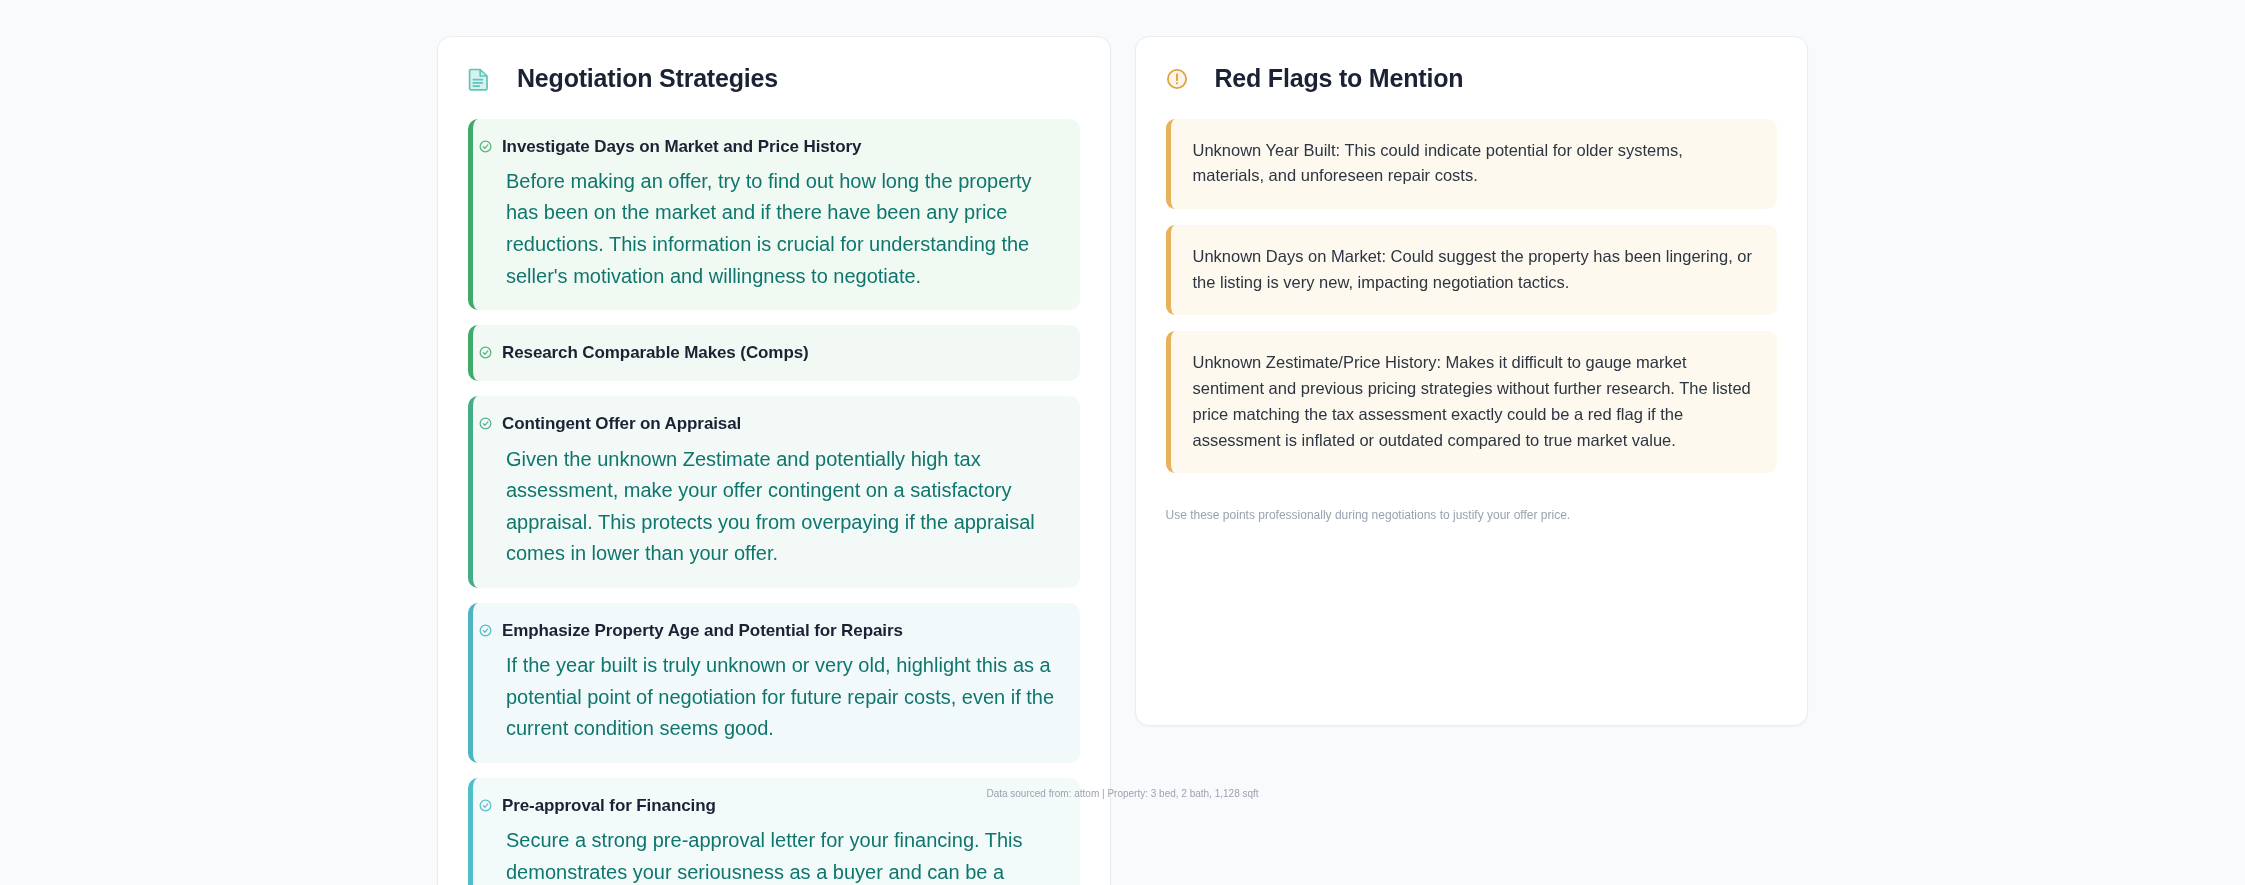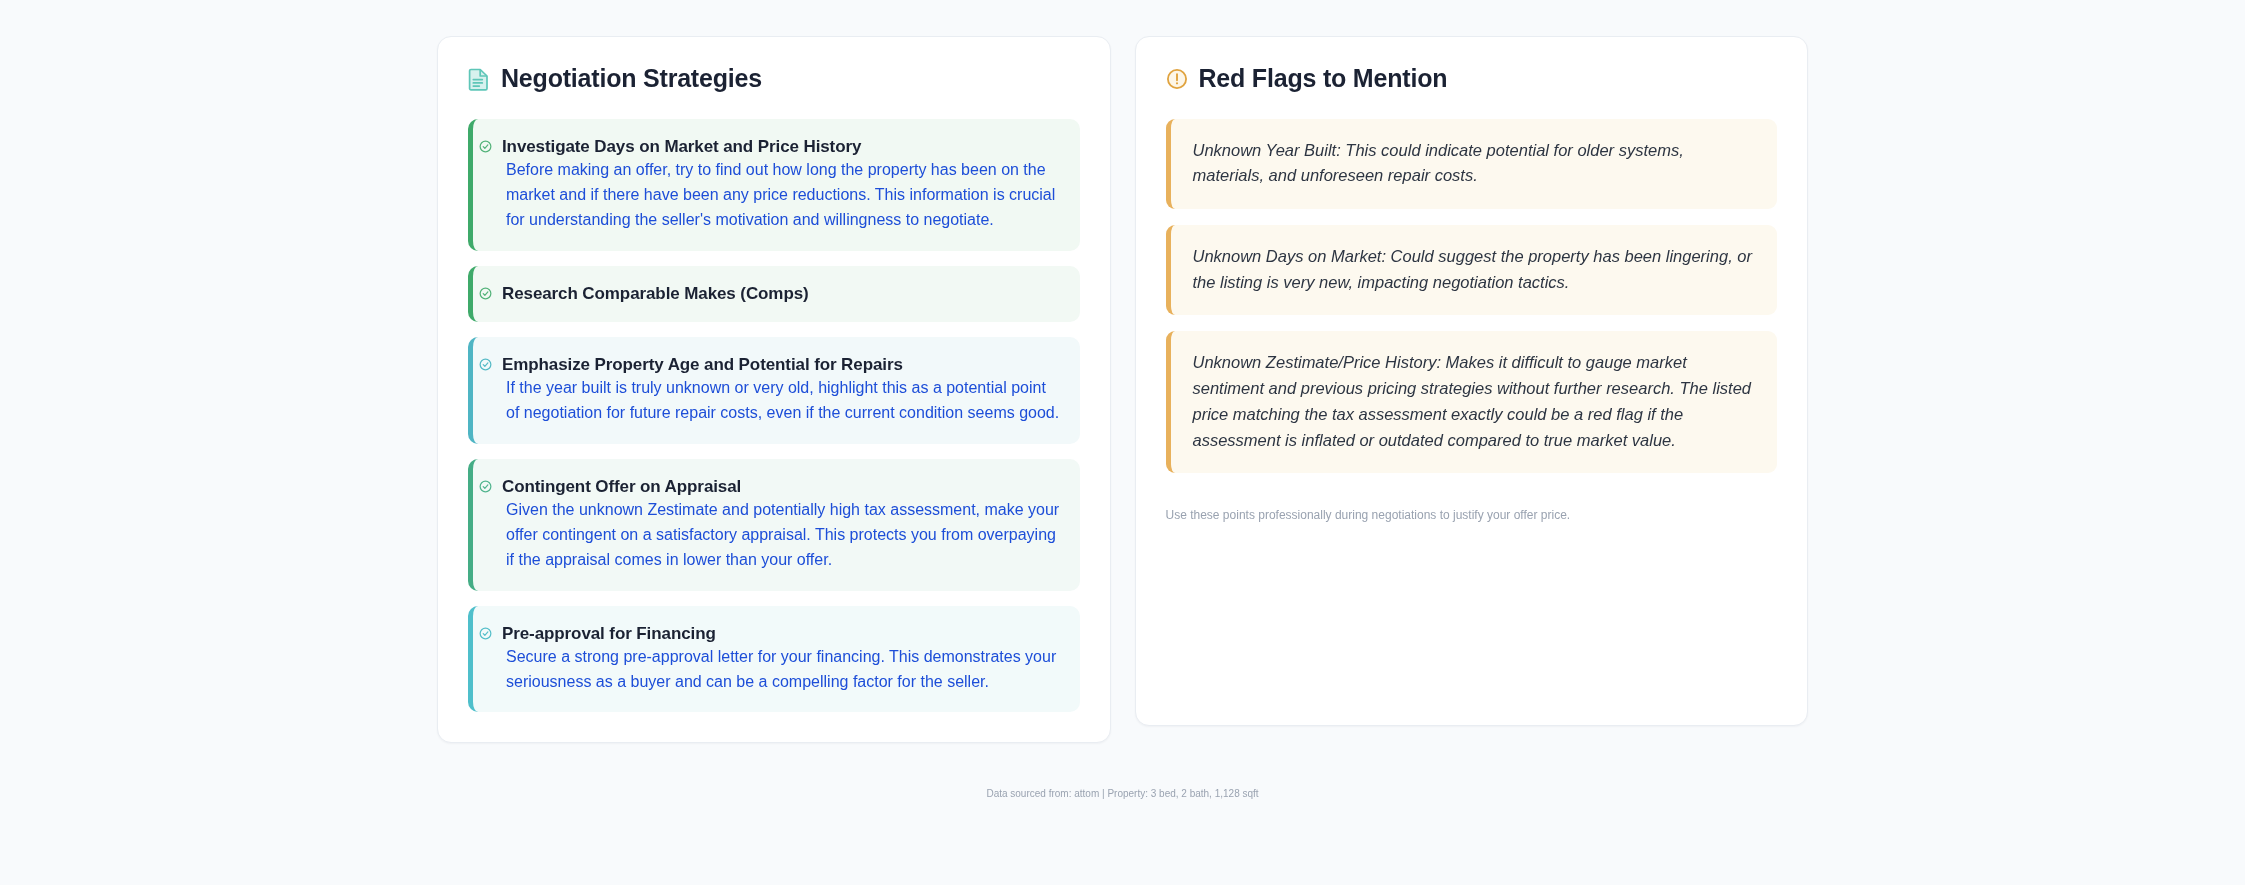--- a/index.html
+++ b/index.html
@@ -35,21 +35,21 @@
     padding: 28px 30px 30px 30px;
     flex: 1 1 0;
   }
 
   .panel-left  { min-height: 690px; }
   .panel-right { min-height: 690px; }
 
   .panel-header {
     display: flex;
     align-items: center;
-    gap: 11px;
+    gap: 27px;
     margin-bottom: 26px;
   }
 
   .panel-title {
     font-size: 25px;
     font-weight: 700;
     color: #1b2233;
     letter-spacing: -0.2px;
     line-height: 1.1;
   }
@@ -75,38 +75,38 @@
 
   .strategy-title {
     font-size: 17px;
     font-weight: 700;
     color: #1b2233;
     line-height: 1.25;
     letter-spacing: -0.1px;
   }
 
   .strategy-desc {
+    margin-top: 9px;
     margin-left: 27px;
-    font-size: 16px;
+    font-size: 20px;
     line-height: 1.58;
-    color: #1d4ed8;
+    color: #0f766e;
     max-width: 580px;
   }
 
   .check-icon { flex: 0 0 auto; margin-top: 3px; }
 
   
   .flag-list { display: flex; flex-direction: column; gap: 16px; }
 
   .flag-card {
     background: #fdf9ef;
     border-left: 5px solid #e8b15c;
     border-radius: 9px;
     padding: 19px 24px 20px 22px;
-    font-style: italic;
   }
 
   .flag-text {
     font-size: 16.5px;
     line-height: 1.56;
     color: #2d3542;
     max-width: 600px;
   }
 
   .flag-note {
@@ -165,44 +165,44 @@
             <span class="check-icon">
               <svg width="13" height="13" viewBox="0 0 16 16" fill="none">
                 <circle cx="8" cy="8" r="6.6" stroke="#54b37a" stroke-width="1.5"></circle>
                 <path d="M5.2 8.2l2 2 3.7-4.1" stroke="#54b37a" stroke-width="1.5" stroke-linecap="round" stroke-linejoin="round"></path>
               </svg>
             </span>
             <h3 class="strategy-title">Research Comparable Makes (Comps)</h3>
           </div>
         </article>
 
+        <article class="strategy-card" style="background:#f2f9f6; border-left-color:#45ad86;">
+          <div class="strategy-head">
+            <span class="check-icon">
+              <svg width="13" height="13" viewBox="0 0 16 16" fill="none">
+                <circle cx="8" cy="8" r="6.6" stroke="#52b58f" stroke-width="1.5"></circle>
+                <path d="M5.2 8.2l2 2 3.7-4.1" stroke="#52b58f" stroke-width="1.5" stroke-linecap="round" stroke-linejoin="round"></path>
+              </svg>
+            </span>
+            <h3 class="strategy-title">Contingent Offer on Appraisal</h3>
+          </div>
+          <p class="strategy-desc">Given the unknown Zestimate and potentially high tax assessment, make your offer contingent on a satisfactory appraisal. This protects you from overpaying if the appraisal comes in lower than your offer.</p>
+        </article>
+
         <article class="strategy-card" style="background:#f2f9fa; border-left-color:#4fb5c4;">
           <div class="strategy-head">
             <span class="check-icon">
               <svg width="13" height="13" viewBox="0 0 16 16" fill="none">
                 <circle cx="8" cy="8" r="6.6" stroke="#55bac6" stroke-width="1.5"></circle>
                 <path d="M5.2 8.2l2 2 3.7-4.1" stroke="#55bac6" stroke-width="1.5" stroke-linecap="round" stroke-linejoin="round"></path>
               </svg>
             </span>
             <h3 class="strategy-title">Emphasize Property Age and Potential for Repairs</h3>
           </div>
           <p class="strategy-desc">If the year built is truly unknown or very old, highlight this as a potential point of negotiation for future repair costs, even if the current condition seems good.</p>
-        </article>
-
-        <article class="strategy-card" style="background:#f2f9f6; border-left-color:#45ad86;">
-          <div class="strategy-head">
-            <span class="check-icon">
-              <svg width="13" height="13" viewBox="0 0 16 16" fill="none">
-                <circle cx="8" cy="8" r="6.6" stroke="#52b58f" stroke-width="1.5"></circle>
-                <path d="M5.2 8.2l2 2 3.7-4.1" stroke="#52b58f" stroke-width="1.5" stroke-linecap="round" stroke-linejoin="round"></path>
-              </svg>
-            </span>
-            <h3 class="strategy-title">Contingent Offer on Appraisal</h3>
-          </div>
-          <p class="strategy-desc">Given the unknown Zestimate and potentially high tax assessment, make your offer contingent on a satisfactory appraisal. This protects you from overpaying if the appraisal comes in lower than your offer.</p>
         </article>
 
         <article class="strategy-card" style="background:#f2fafa; border-left-color:#4fbfcb;">
           <div class="strategy-head">
             <span class="check-icon">
               <svg width="13" height="13" viewBox="0 0 16 16" fill="none">
                 <circle cx="8" cy="8" r="6.6" stroke="#55bfca" stroke-width="1.5"></circle>
                 <path d="M5.2 8.2l2 2 3.7-4.1" stroke="#55bfca" stroke-width="1.5" stroke-linecap="round" stroke-linejoin="round"></path>
               </svg>
             </span>

